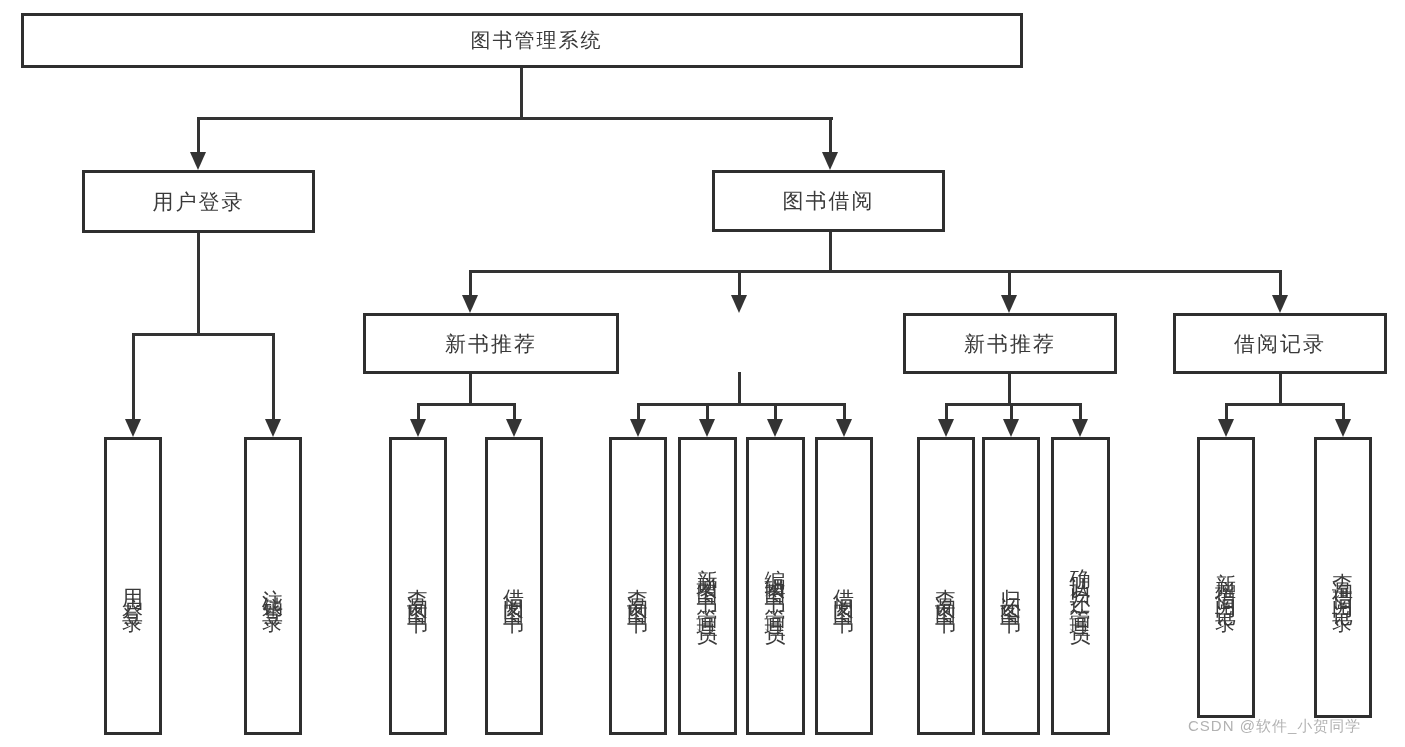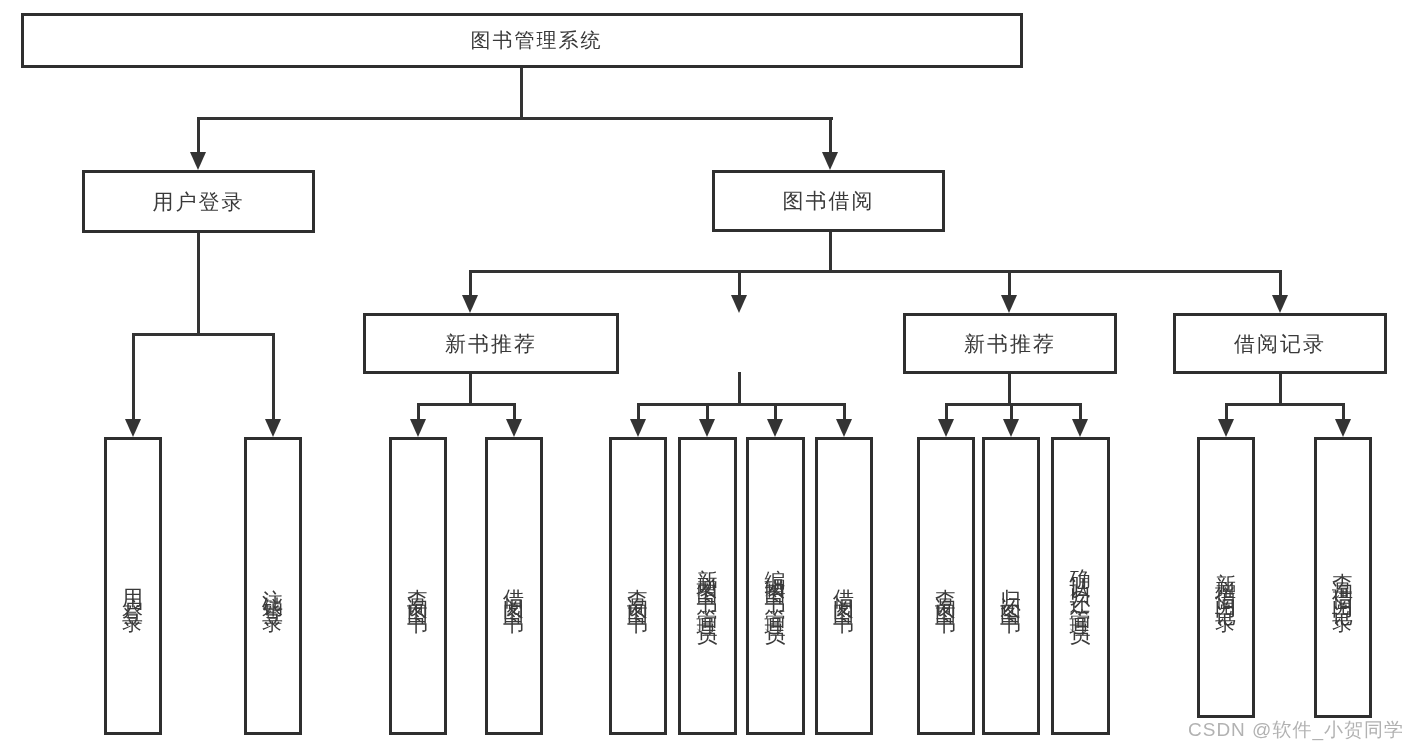--- a/index.html
+++ b/index.html
@@ -39,21 +39,21 @@
     writing-mode:vertical-rl;
     text-orientation:mixed;
     font-size:21px;
     letter-spacing:8px;
     line-height:1;
     padding-top:4px;
   }
   .watermark{
     position:absolute;
     left:1188px;top:717px;
-    font-size:19px;
+    font-size:15px;
     color:#b2b2b2;
     letter-spacing:1px;
     z-index:5;
     white-space:nowrap;
   }
 </style>
 </head>
 <body>
 
 <div class="canvas">

